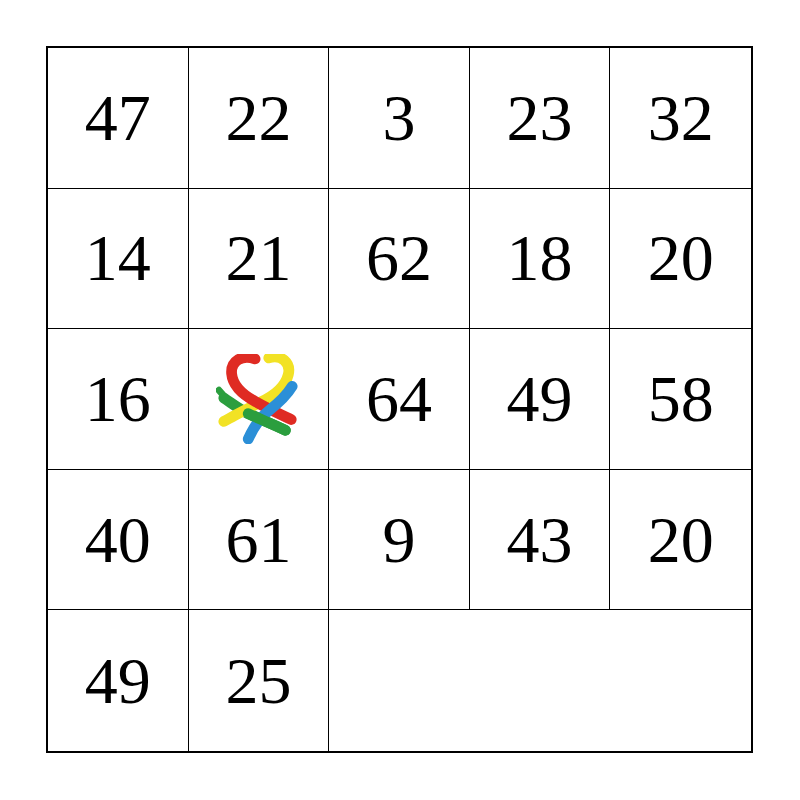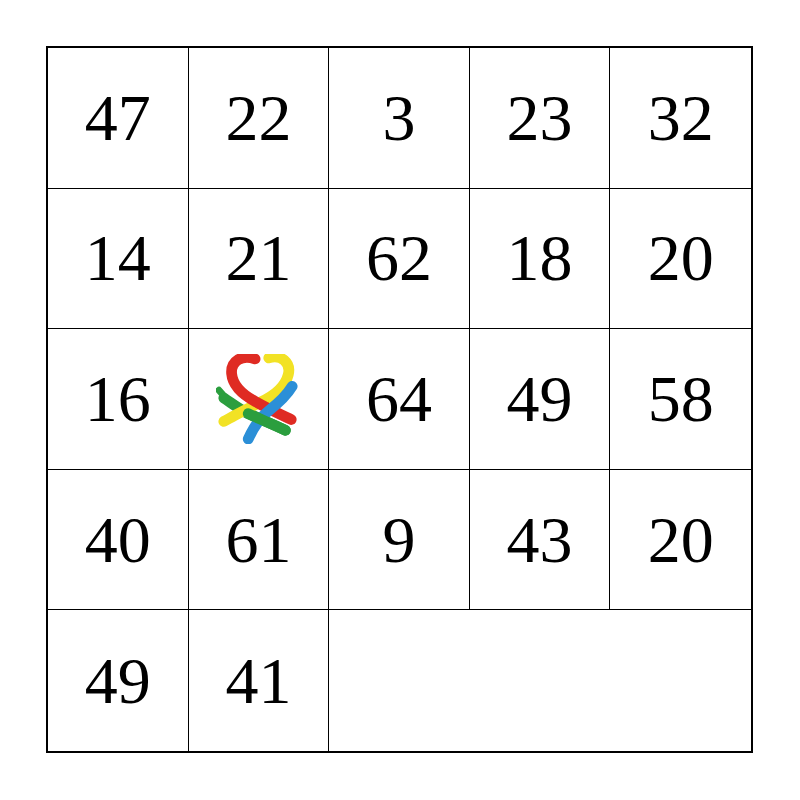--- a/index.html
+++ b/index.html
@@ -130,17 +130,17 @@
     <div class="cell">
         <span class="num">43</span>
       </div>
     <div class="cell">
         <span class="num">20</span>
       </div>
     <div class="cell">
         <span class="num">49</span>
       </div>
     <div class="cell">
-        <span class="num">41</span>
+        <span class="num">25</span>
       </div>
 
   </div>
 </div>
 
 </body></html>

